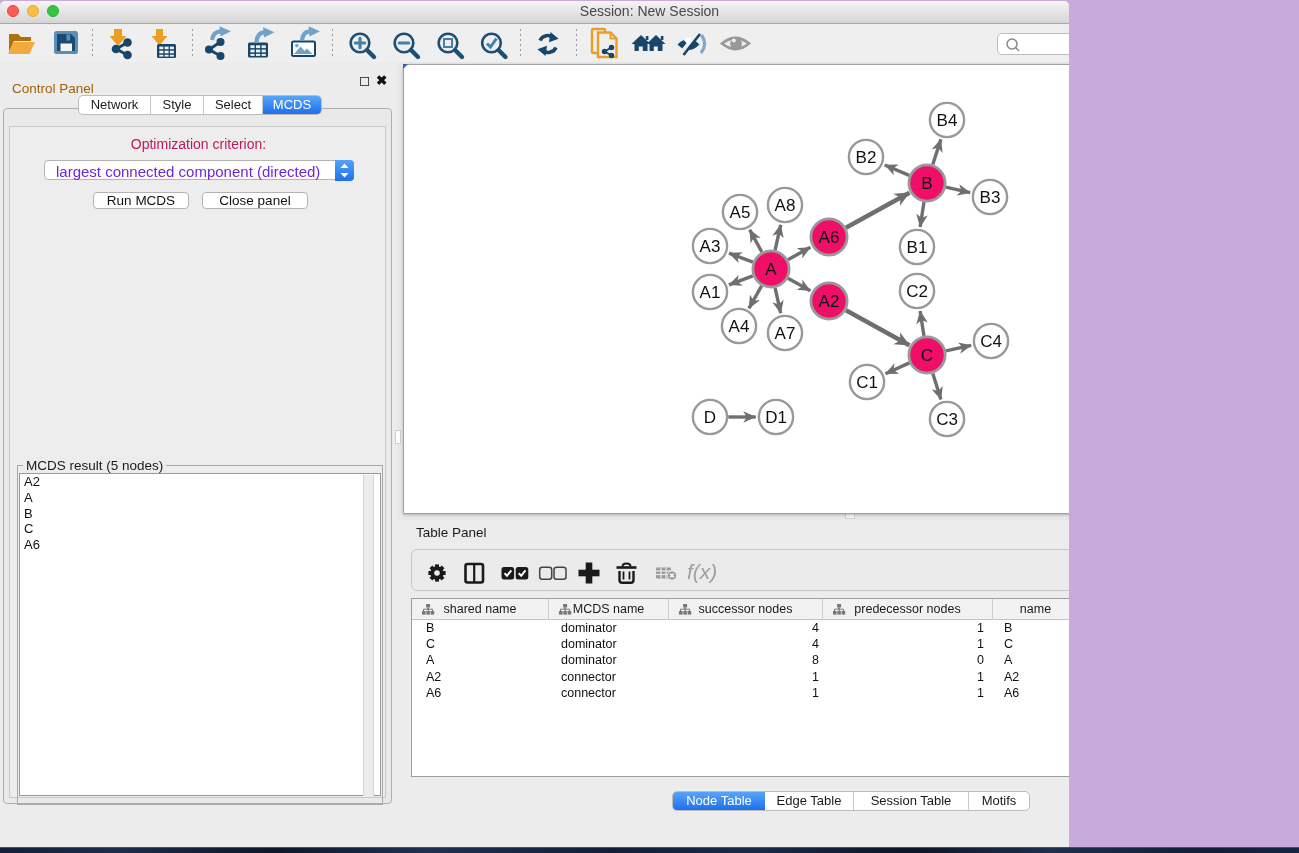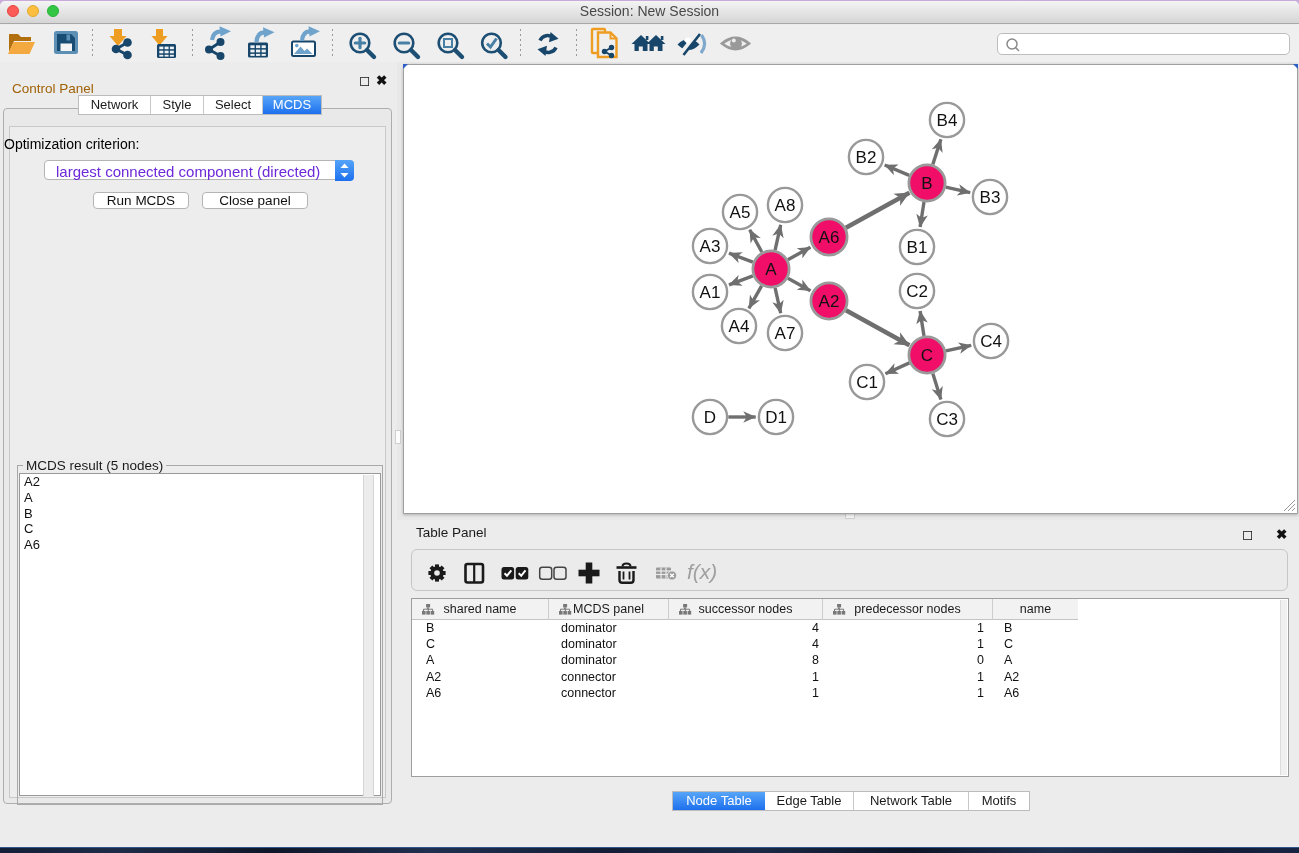--- a/index.html
+++ b/index.html
@@ -1,36 +1,36 @@
 <!DOCTYPE html>
 <html><head><meta charset="utf-8">
 <style>
 *{margin:0;padding:0;box-sizing:border-box}
 html,body{width:1299px;height:853px;overflow:hidden}
 body{font-family:"Liberation Sans",sans-serif;background:#c9abdb;}
 #root{position:absolute;left:0;top:0;width:1299px;height:853px;background:#c9abdb;}
-#appwin{position:absolute;left:0;top:1px;width:1299px;height:847px;background:#ececec;border-radius:5px 5px 0 0;overflow:hidden}
+#appwin{position:absolute;left:0;top:1px;width:1069px;height:847px;background:#ececec;border-radius:5px 5px 0 0;overflow:hidden}
 #titlebar{position:absolute;left:0;top:0;width:1299px;height:23px;background:linear-gradient(#f4f4f4,#d5d5d5);border-bottom:1px solid #a8a8a8;border-radius:5px 5px 0 0}
 #titlebar .tl{position:absolute;top:4px;width:12px;height:12px;border-radius:50%}
 #title{position:absolute;top:2px;left:0;width:100%;text-align:center;font-size:14px;color:#484848}
 #toolbar{position:absolute;left:0;top:24px;width:1299px;height:38px;background:#efefef;border-bottom:1px solid #d2d2d2}
 .vsep{position:absolute;top:4px;height:30px;width:1px;background-image:repeating-linear-gradient(#9a9a9a 0 2px,transparent 2px 5px)}
 #searchbox{position:absolute;left:997px;top:8px;width:293px;height:22px;background:#fff;border:1px solid #bdbdbd;border-radius:5px}
 
 #cpanel{position:absolute;left:0;top:61px;width:397px;height:754px;background:#ececec}
 #cp-title{position:absolute;left:12px;top:19px;font-size:13.5px;color:#a16207}
 .winbtn{position:absolute;top:11px;font-size:13.5px;color:#111}
 #cp-outer{position:absolute;left:3px;top:46px;width:389px;height:696px;border:1px solid #aeaeae;border-radius:4px;background:#e9e9e9}
 #cp-inner{position:absolute;left:5px;top:17px;width:377px;height:672px;border:1px solid #c9c9c9;background:#ededed}
-.seg{position:absolute;display:flex;border:1px solid #bcbcbc;border-radius:0;background:#fff;overflow:hidden}
+.seg{position:absolute;display:flex;border:1px solid #bcbcbc;border-radius:5px;background:#fff;overflow:hidden}
 .seg div{font-size:13px;color:#1a1a1a;text-align:center;line-height:18px;border-right:1px solid #c8c8c8}
 .seg div:last-child{border-right:none}
 .seg .sel{background:linear-gradient(#57a5f8,#1d70ee);color:#fff;border-right:none}
 #tabs-top{left:78px;top:33px;height:20px}
-#opt-label{position:absolute;left:0;top:27px;width:389px;text-align:left;font-size:14px;color:#000000}
+#opt-label{position:absolute;left:0;top:27px;width:389px;text-align:center;font-size:14px;color:#be185d}
 #dropdown{position:absolute;left:40px;top:51px;width:310px;height:20px;background:#fff;border:1px solid #b4b4b4;border-radius:4px}
 #dropdown span{position:absolute;left:11px;top:1.5px;font-size:15px;color:#6d28d9}
 #dd-btn{position:absolute;right:-1px;top:-1px;width:19px;height:21px;border-radius:0 4px 4px 0;background:linear-gradient(#55a4f8,#1d70ee)}
 .btn{position:absolute;height:17px;background:#fff;border:1px solid #b4b4b4;border-radius:4px;font-size:13.5px;color:#111;text-align:center;line-height:16px}
 #fieldset{position:absolute;left:13px;top:349px;width:366px;height:348px}
 #fs-border{position:absolute;left:0;top:7px;width:100%;height:340px;border:1px solid #a8a8a8}
 #fs-legend{position:absolute;left:6px;top:0;background:#ececec;padding:0 3px;font-size:13.5px;color:#1a1a1a}
 #fs-list{position:absolute;left:2px;top:15px;width:362px;height:323px;background:#fff;border:1px solid #999}
 #fs-list .it{font-size:13px;color:#111;padding-left:4px;height:15.8px;line-height:15.5px}
 #fs-scroll{position:absolute;right:6px;top:1px;width:11px;height:321px;background:#ececec;border-left:1px solid #d5d5d5;border-right:1px solid #d5d5d5}
@@ -394,21 +394,21 @@
               <line x1="258.2" y1="23.7" x2="261.8" y2="27.3"></line>
               <line x1="261.8" y1="23.7" x2="258.2" y2="27.3"></line>
             </g>
 
       <text x="275" y="29" font-family="Liberation Serif" font-style="italic" font-size="21" fill="#9f9f9f">f(x)</text>
     </svg>
         </div>
     <div id="tbl">
       <div id="thead">
         <div class="th" style="left:0;width:137px">shared name</div>
-        <div class="th" style="left:137px;width:120px">MCDS panel</div>
+        <div class="th" style="left:137px;width:120px">MCDS name</div>
         <div class="th" style="left:257px;width:154px">successor nodes</div>
         <div class="th" style="left:411px;width:170px">predecessor nodes</div>
         <div class="th" style="left:581px;width:85px;border-right:none">name</div>
         <svg width="666" height="21" viewBox="0 0 666 21" style="position:absolute;left:0;top:0">
           <g fill="#787878">
                 <use href="#sm" x="10" y="5"></use>
                 <use href="#sm" x="147" y="5"></use>
                 <use href="#sm" x="267" y="5"></use>
                 <use href="#sm" x="421" y="5"></use>
               </g>
@@ -456,19 +456,19 @@
             <span style="left:149px">connector</span>
             <span style="left:350px;width:57px;text-align:right">1</span>
             <span style="left:515px;width:57px;text-align:right">1</span>
             <span style="left:592px">A6</span>
           </div>
       <div style="position:absolute;right:1px;top:1px;width:7px;height:175px;background:#f0f0f0;border-left:1px solid #dcdcdc"></div>
     </div>
     <div class="seg" id="tabs-bot">
       <div class="sel" style="width:92px">Node Table</div>
       <div style="width:89px">Edge Table</div>
-      <div style="width:115px">Network Table</div>
+      <div style="width:115px">Session Table</div>
       <div style="width:60px">Motifs</div>
     </div>
   </div>
 </div>
 <div id="wallpaper"></div>
 </div>
 
 </body></html>

